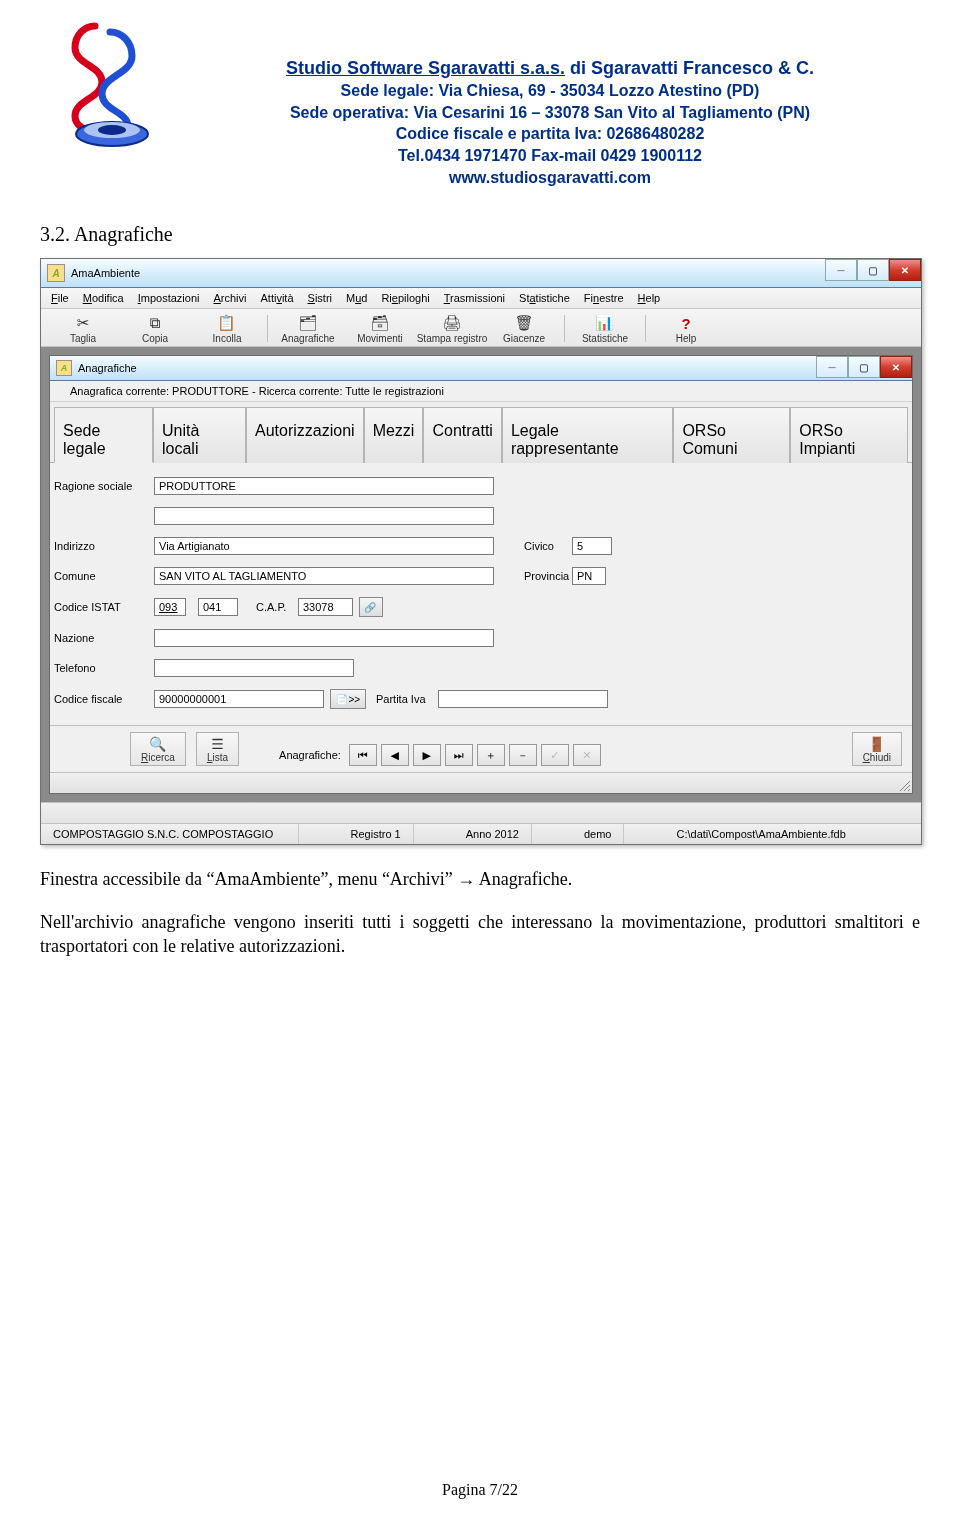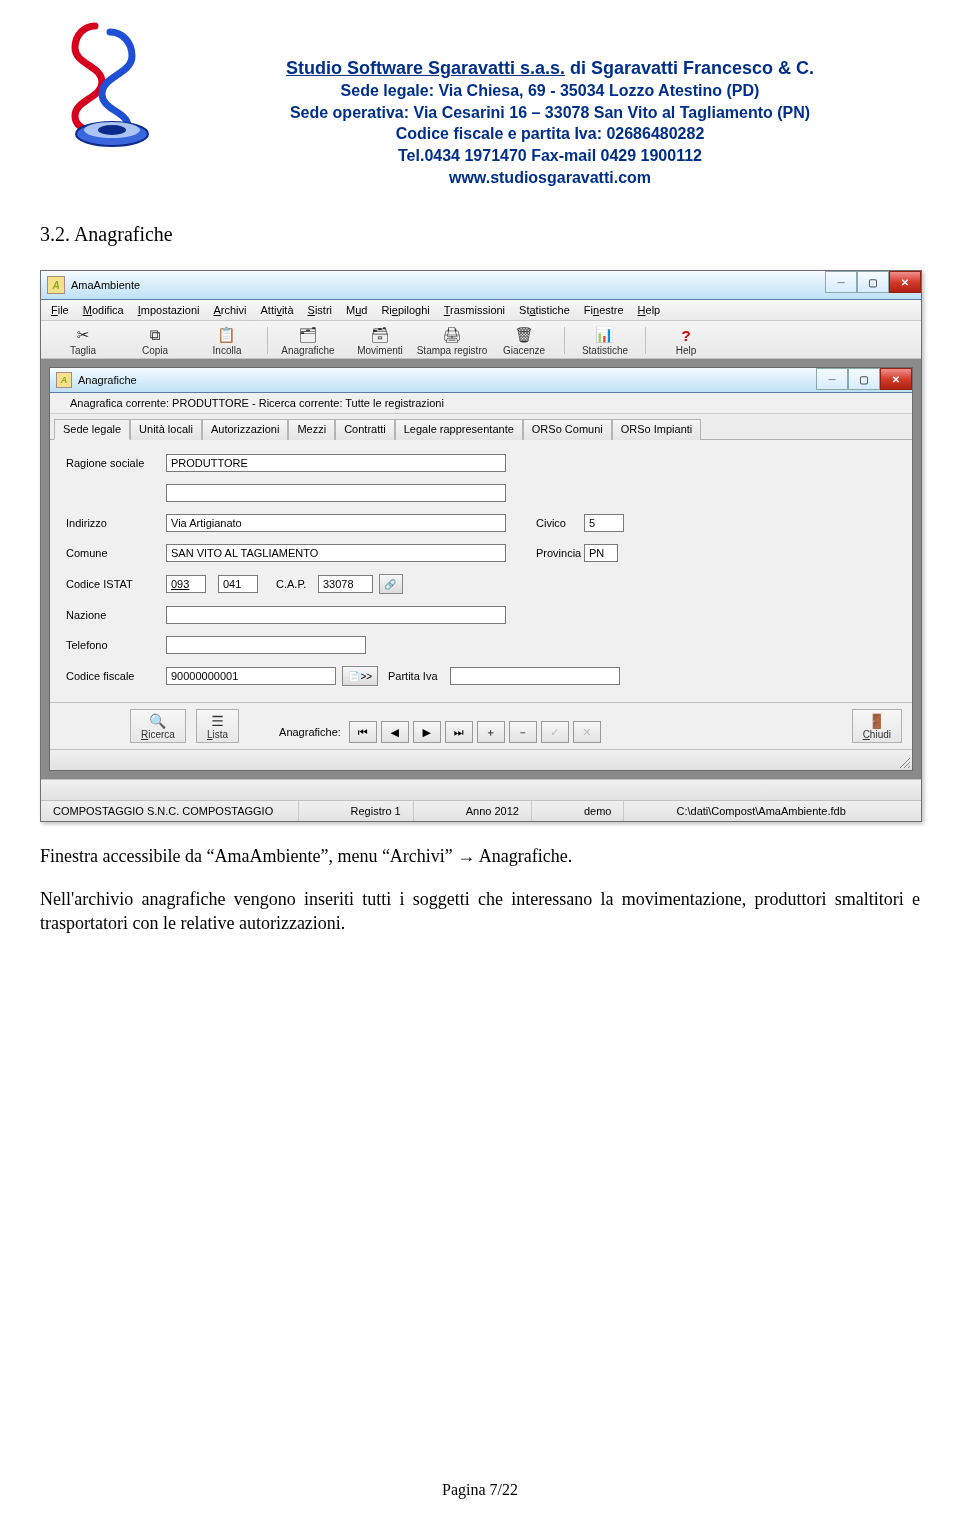--- a/index.html
+++ b/index.html
@@ -37,21 +37,21 @@
     line-height: 1.35;
     padding-top: 6px;
   }
   .letterhead-text .l1 { font-size: 18px; margin-top: 32px; }
   .letterhead-text .l1 u { text-decoration: underline; }
   .letterhead-text .lx { font-size: 16px; }
   .section-title {
     font-family: "Times New Roman", serif;
     font-size: 20px;
     margin-top: 35px;
-    margin-bottom: 24px;
+    margin-bottom: 12px;
   }
   
   .screenshot {
     width: 880px;
     border: 1px solid #707070;
     box-shadow: 2px 2px 4px rgba(0,0,0,.25);
     font-family: "Segoe UI", Tahoma, sans-serif;
     font-size: 11px;
     color: #000;
     background: #f0f0f0;
@@ -108,26 +108,26 @@
     border-bottom:1px solid #5a7aa4;padding-left:6px;
   }
   .inner-titlebar .title{flex:1;}
   .inner-titlebar .appicon{
     width:14px;height:14px;background:#f7e08a;border:1px solid #a88;display:flex;align-items:center;justify-content:center;font-size:9px;font-style:italic;font-weight:bold;color:#8a2;margin-right:6px;
   }
   .crumb{ padding:4px 20px; font-size:11px; border-bottom:1px solid #d0d0d0;}
   
   .tabs{ display:flex; padding:4px 4px 0; border-bottom:1px solid #b0b0b0; background:#ededed;}
   .tab{
-    padding:3px 8px 4px; font-size:11px; border:1px solid #b4b4b4; border-bottom:none;
+    padding:14px 8px 4px; font-size:16px; border:1px solid #b4b4b4; border-bottom:none;
     background:linear-gradient(#f6f6f6,#e4e4e4); margin-right:0px; position:relative; top:1px;
   }
   .tab.active{ background:#f0f0f0; border-bottom:1px solid #f0f0f0;}
   
-  .formbody{ padding:14px 16px 4px; }
+  .formbody{ padding:14px 4px 4px; }
   .row{ display:flex; align-items:center; margin-bottom:12px; }
   .lbl{ width:100px; font-size:11px;}
   .txt{
     border:1px solid #7a7a7a; background:#fff; height:18px; font-size:11px;
     padding:0 4px; box-sizing:border-box;
   }
   .smallbtn{
     width:22px;height:18px;border:1px solid #888;background:linear-gradient(#f6f6f6,#dcdcdc);
     display:flex;align-items:center;justify-content:center;font-size:10px;margin-left:6px;
   }
@@ -303,21 +303,21 @@
           </div>
           <div class="row">
             <div class="lbl">Comune</div>
             <input class="txt" style="width: 340px;" value="SAN VITO AL TAGLIAMENTO">
             <div style="width:30px;"></div>
             <div class="lbl" style="width:48px;">Provincia</div>
             <input class="txt" style="width: 34px;" value="PN">
           </div>
           <div class="row">
             <div class="lbl">Codice ISTAT</div>
-            <input class="txt" style="width: 40px; text-decoration: underline;" value="093">
+            <input class="txt" style="width: 32px; text-decoration: underline;" value="093">
             <div style="width:12px;"></div>
             <input class="txt" style="width: 40px;" value="041">
             <div style="width:18px;"></div>
             <div class="lbl" style="width:42px;">C.A.P.</div>
             <input class="txt" style="width: 55px;" value="33078">
             <div class="smallbtn">🔗</div>
           </div>
           <div class="row">
             <div class="lbl">Nazione</div>
             <input class="txt" style="width: 340px;" value="">

